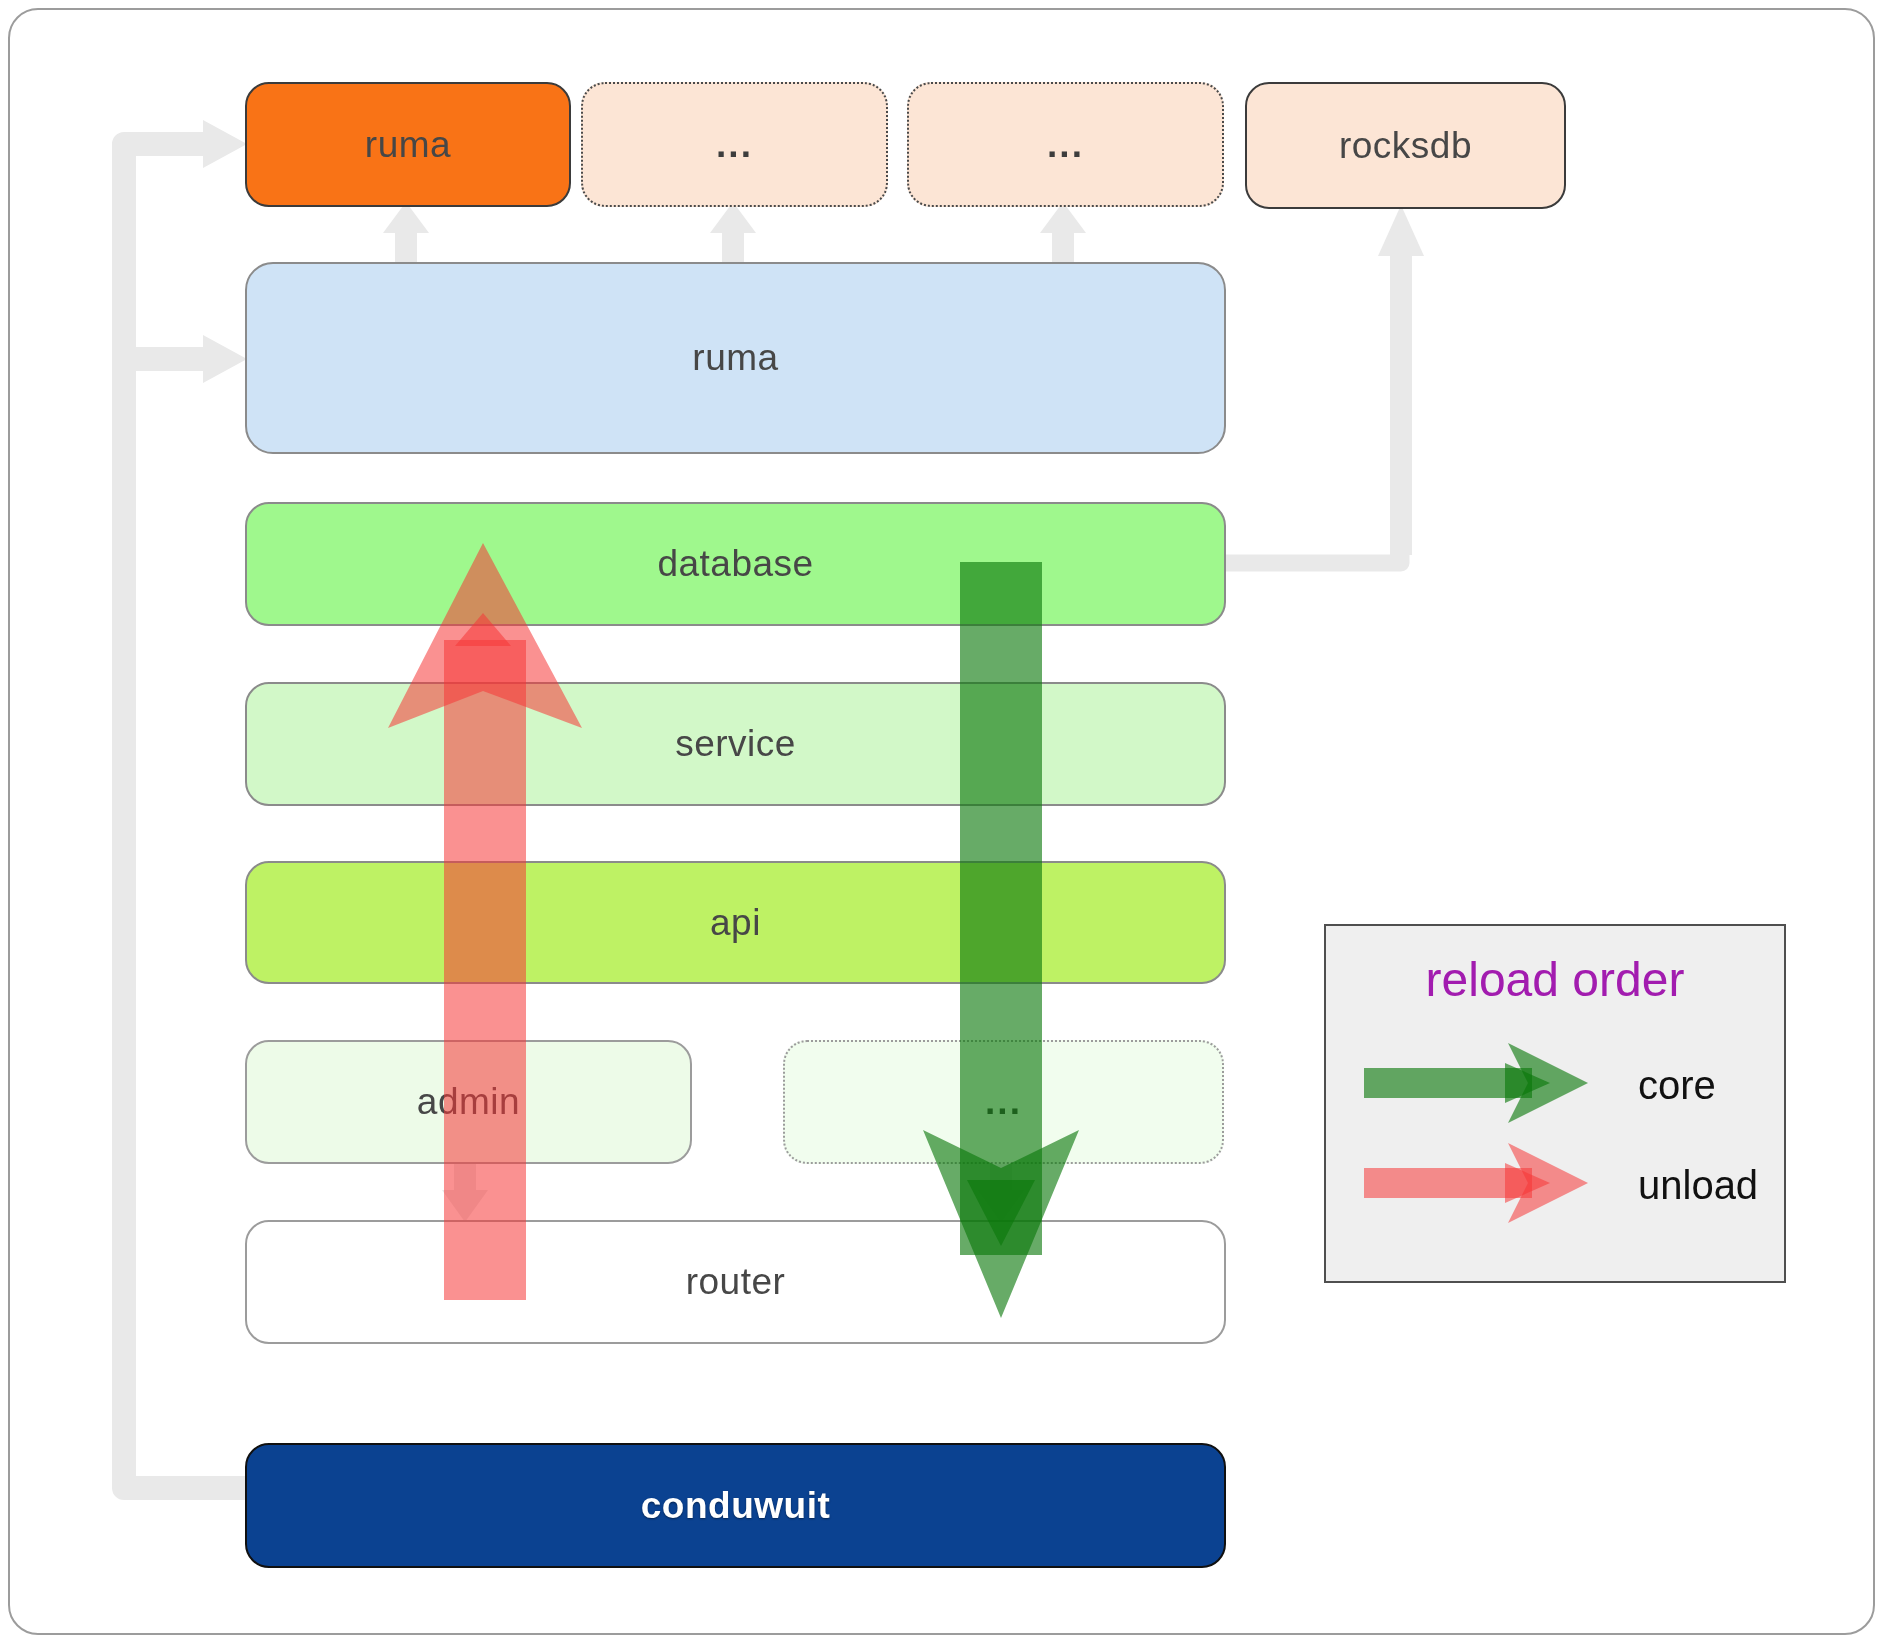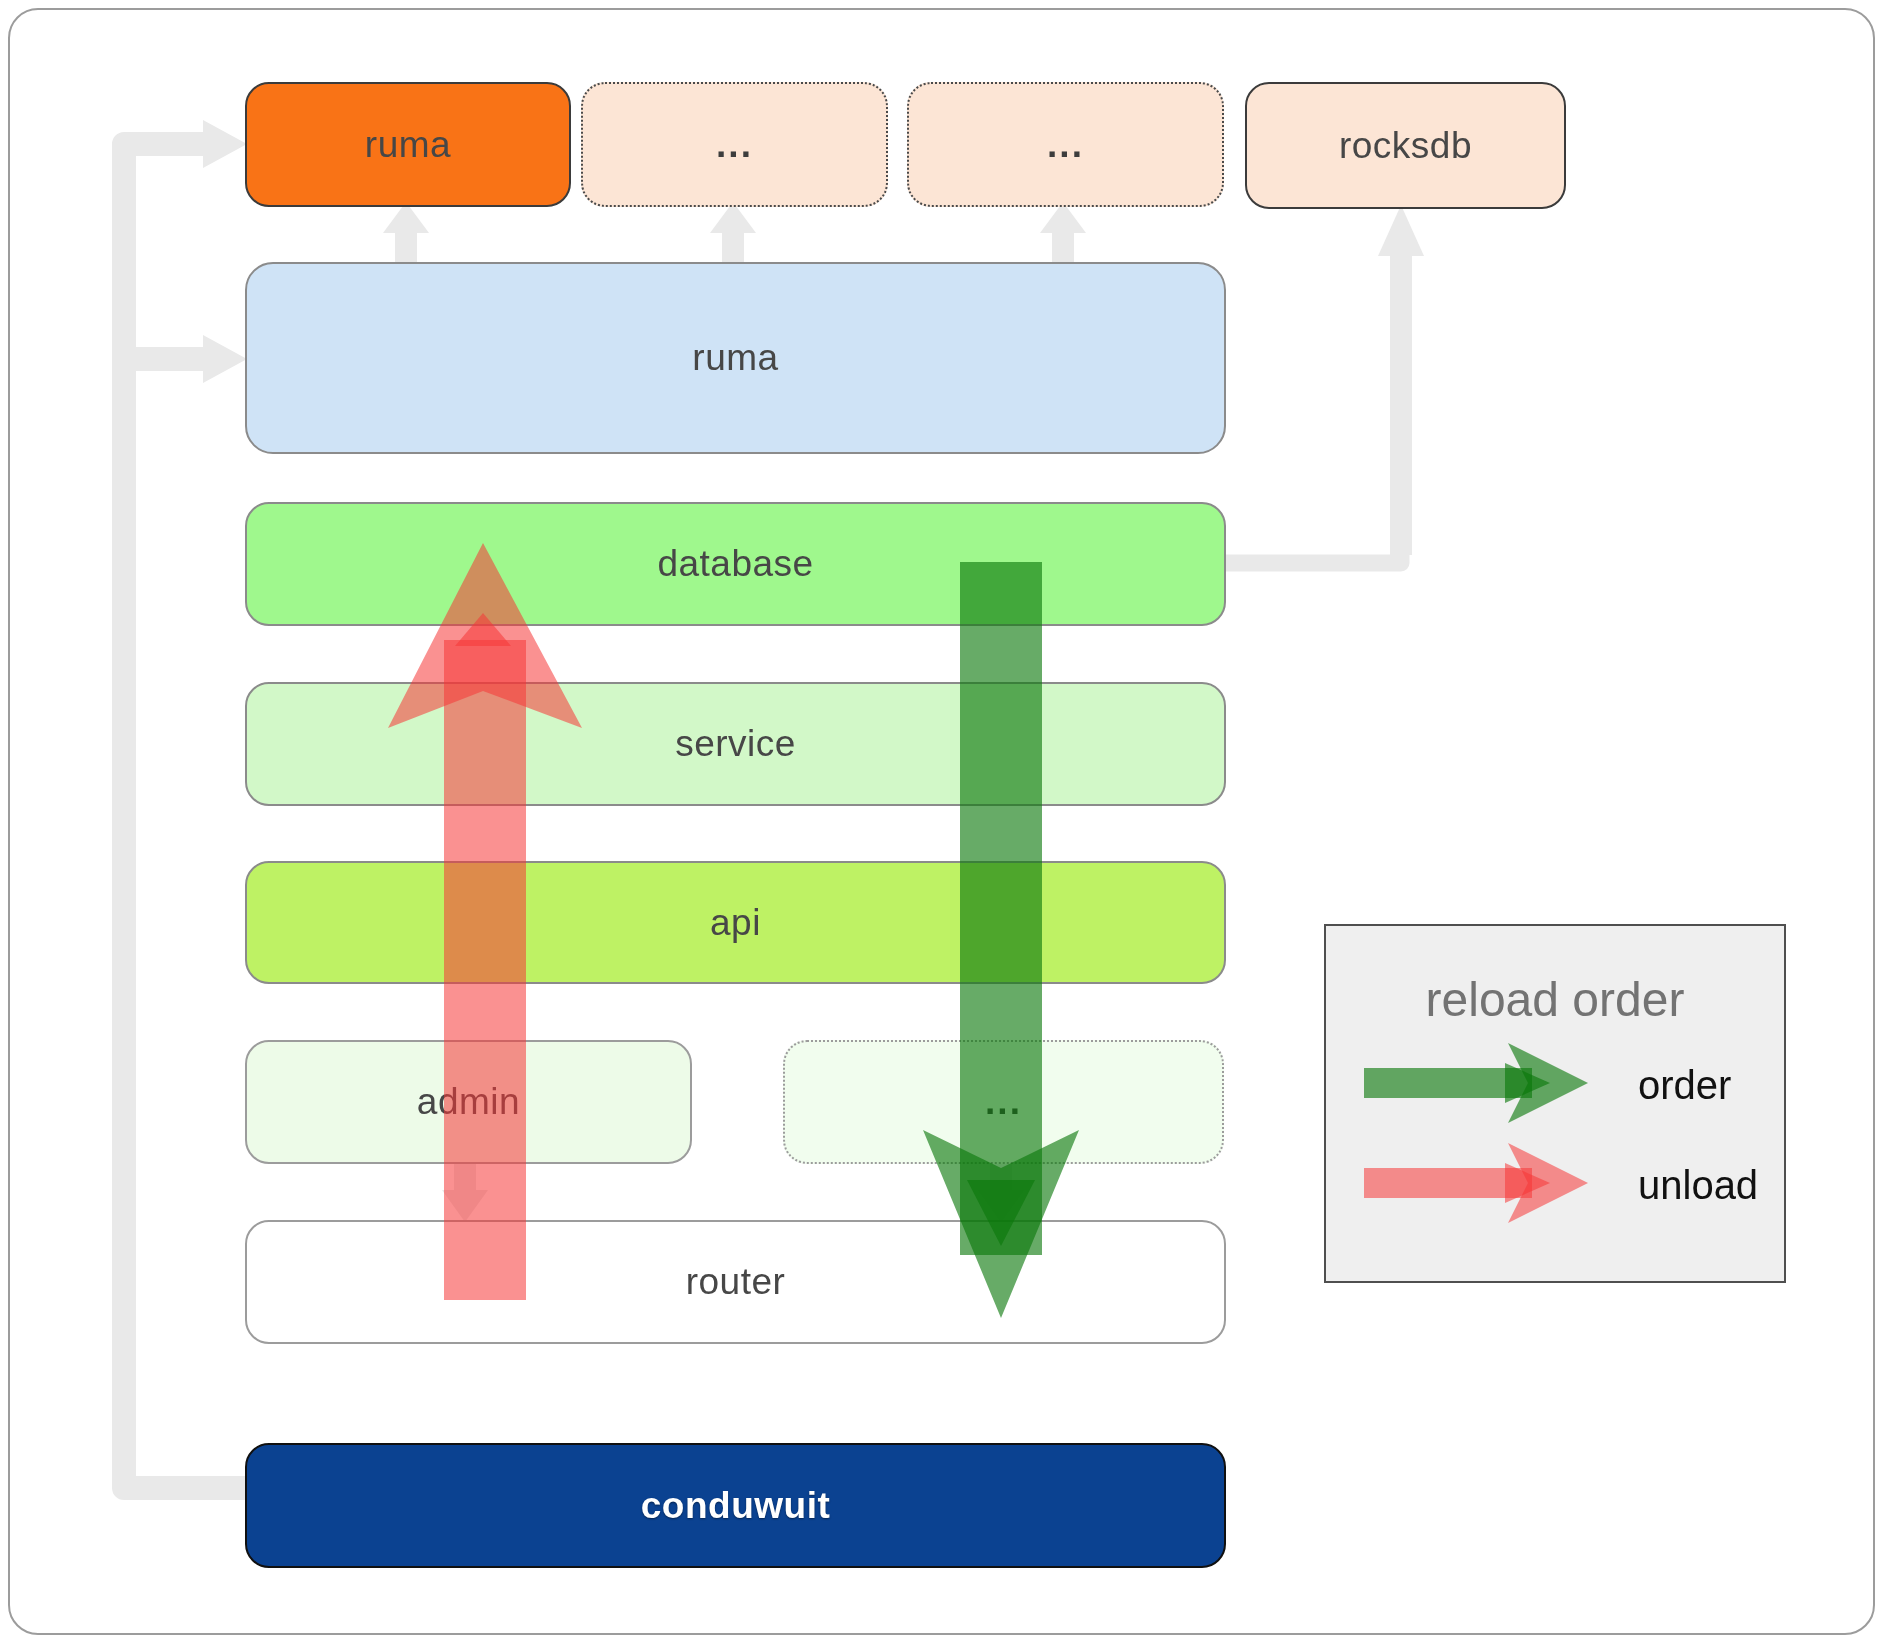--- a/index.html
+++ b/index.html
@@ -12,22 +12,22 @@
   .box.solid-dark{border:2.5px solid #3b3b3b;}
   .box.dotted-dark{border:2.5px dotted #4a4a4a;}
   .box.gray{border:2px solid #8b8b8b;}
   .box.gray-light{border:2px solid #9c9c9c;}
   .box.dotted-gray{border:2px dotted #9c9c9c;}
   .box.navy{border:2.5px solid #101010;color:#ffffff;font-weight:600;
             text-shadow:0 1px 2px rgba(0,0,0,0.45);text-align:center;}
   .dots-label{font-weight:bold;letter-spacing:2px;color:#3d3d3d;}
   #legend{position:absolute;left:1324px;top:924px;width:462px;height:359px;
           background:#efefef;border:2.5px solid #4f4f4f;box-sizing:border-box;}
-  #legend-title{position:absolute;left:0;top:46px;width:100%;text-align:center;
-                font-size:48px;color:#737373;}
+  #legend-title{position:absolute;left:0;top:26px;width:100%;text-align:center;
+                font-size:48px;color:#a21caf;}
   .legend-label{position:absolute;font-size:40px;color:#111111;}
   #legend-load-label{left:312px;top:137px;}
   #legend-unload-label{left:312px;top:237px;}
 </style>
 </head>
 <body>
 
 <div id="canvas">
 
   <div id="frame"></div>
@@ -90,21 +90,21 @@
   <div class="box gray-light" style="left: 245px; top: 1220px; width: 977px; height: 120px; background-color: rgb(255, 255, 255);">
     <span>router</span>
   </div>
 
   <div class="box navy" style="left: 245px; top: 1443px; width: 977px; height: 121px; background-color: rgb(11, 66, 145);">
     <span>conduwuit</span>
   </div>
 
   <div id="legend">
     <div id="legend-title">reload order</div>
-    <span class="legend-label" id="legend-load-label">order</span>
+    <span class="legend-label" id="legend-load-label">core</span>
     <span class="legend-label" id="legend-unload-label">unload</span>
   </div>
 
   <svg class="svg-layer" viewBox="0 0 1883 1643" style="pointer-events:none;">
 
     <g>
       <rect x="444" y="640" width="82" height="660" fill="rgba(245,55,55,0.55)"></rect>
       <polygon points="455,646 483,613 511,646" fill="rgba(245,55,55,0.55)"></polygon>
       <polygon points="388,728 483,543 582,728 483,691" fill="rgba(245,55,55,0.55)"></polygon>
     </g>

